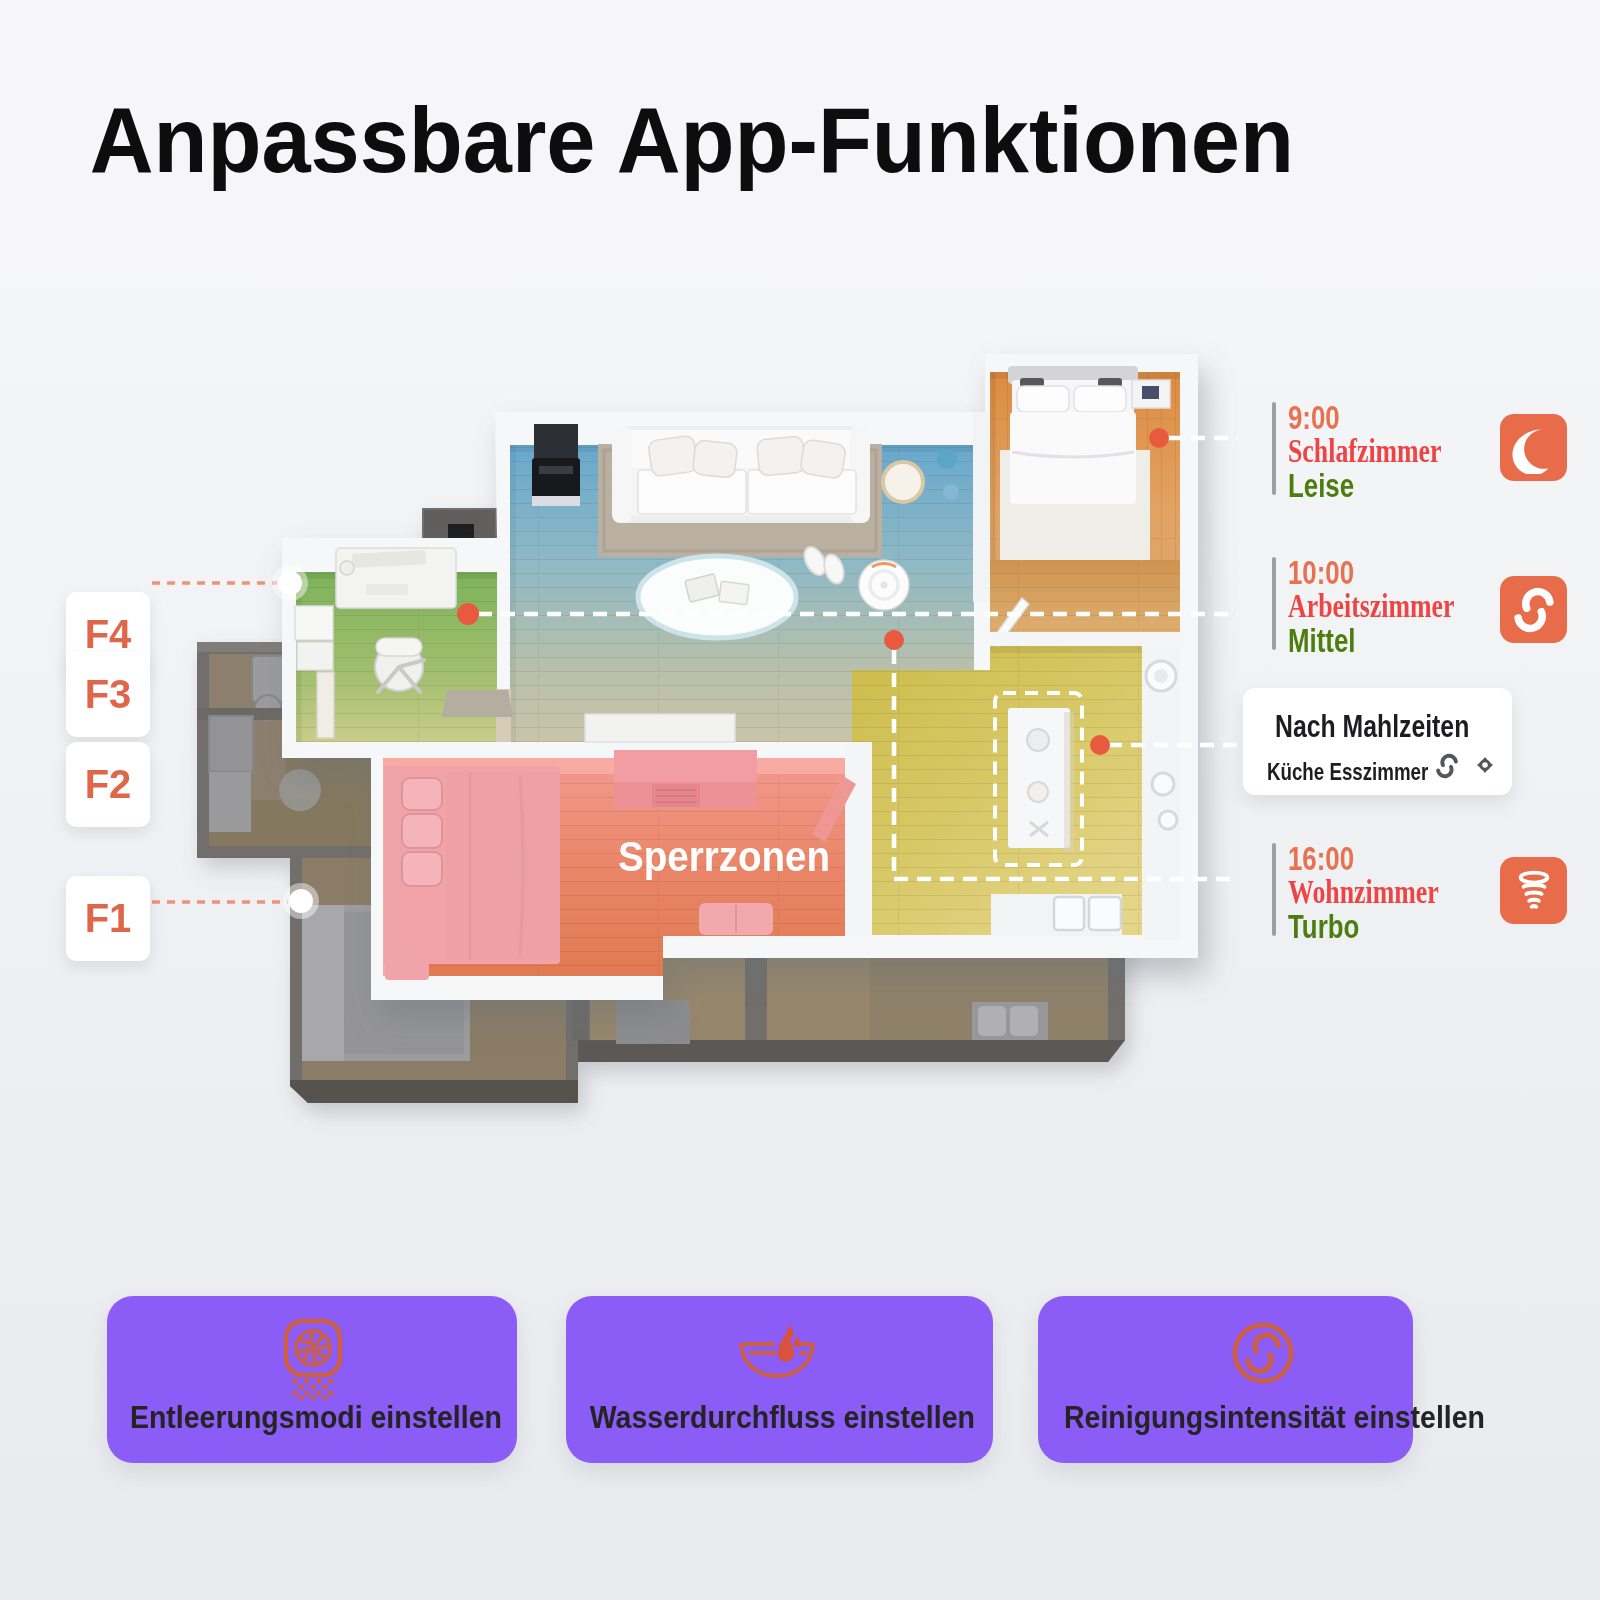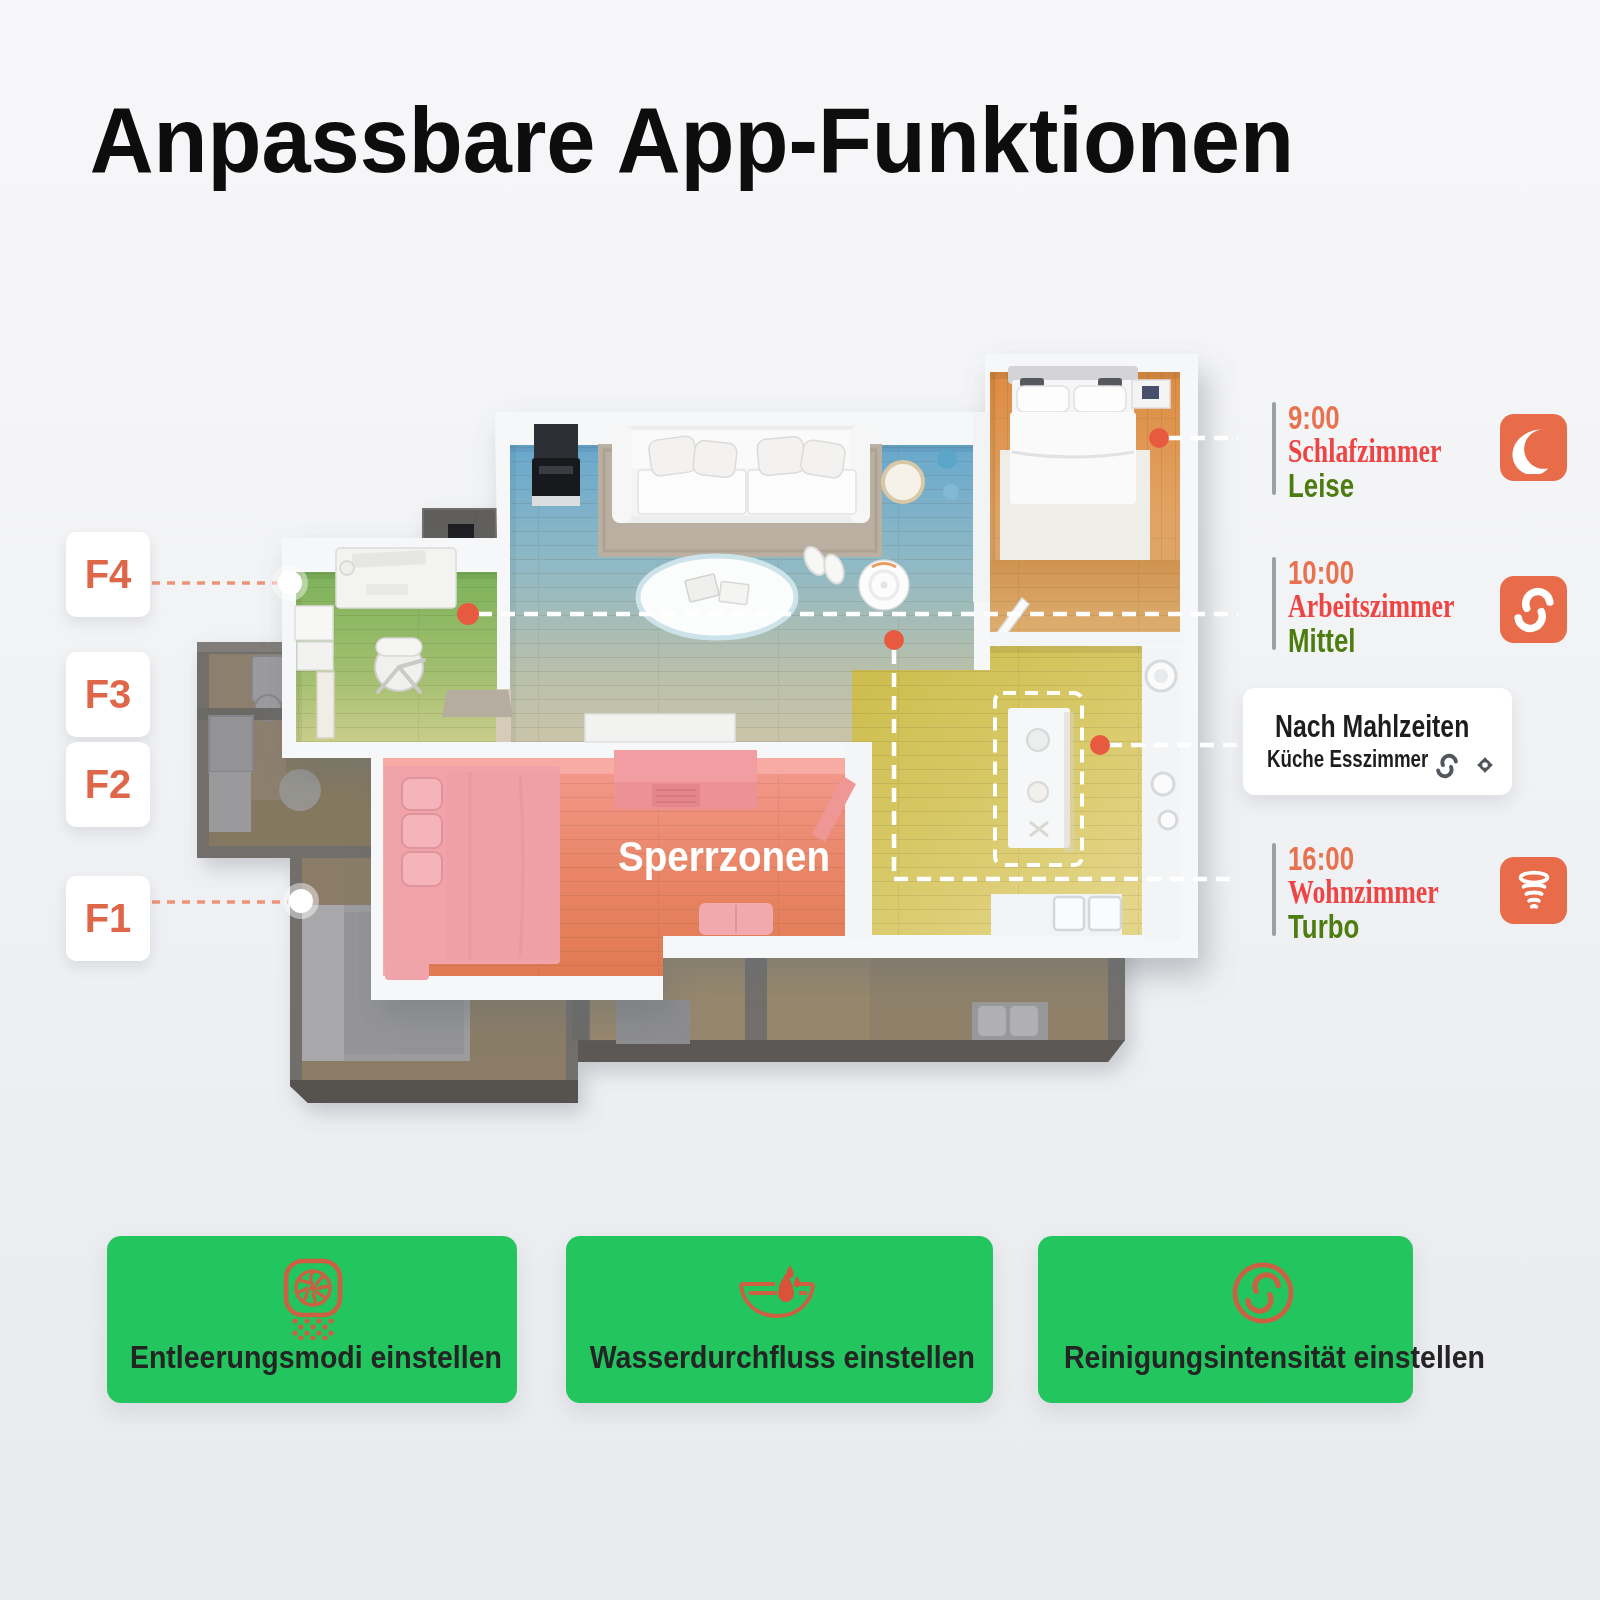--- a/index.html
+++ b/index.html
@@ -25,24 +25,24 @@
   .sched .t1{color:#e8714f;}
   .sched .t2{color:#ef4444;font-family:Liberation Serif, serif;}
   .sched .t3{color:#4d7c0f;}
   .icon-sq{position:absolute;left:212px;width:67px;height:67px;background:#e96c4a;border-radius:14px;
            display:flex;align-items:center;justify-content:center;}
   
   .mcard{left:1243px;top:688px;width:269px;height:107px;background:#ffffff;border-radius:12px;
          box-shadow:0 8px 18px rgba(120,125,135,.18);}
   .mcard .h{font-size:31px;font-weight:700;color:#1d1d1f;margin-top:21px;margin-left:32px;}
   .mcard .h span{display:inline-block;transform:scaleX(0.80);transform-origin:left;white-space:nowrap;}
-  .mcard .s{font-size:24px;font-weight:700;color:#1d1d1f;margin-left:24px;}
+  .mcard .s{font-size:24px;font-weight:700;color:#1d1d1f;margin-left:24px;margin-top:13px;}
   .mcard .s span{display:inline-block;transform:scaleX(0.78);transform-origin:left;white-space:nowrap;}
   
-  .bcard{top:1236px;height:167px;background:#22c55e;border-radius:14px;
+  .bcard{top:1296px;height:167px;background:#8b5cf6;border-radius:26px;
          box-shadow:0 10px 20px rgba(120,125,135,.16);}
   .bcard .lbl{position:absolute;left:0;right:0;top:103px;text-align:center;
               font-size:32px;font-weight:700;color:#242424;white-space:nowrap;}
   .bcard .lbl span{display:inline-block;transform:scaleX(0.89);transform-origin:center;white-space:nowrap;}
 </style>
 </head>
 <body>
 
 <div class="abs title"><span>Anpassbare App-Funktionen</span></div>
 
@@ -370,21 +370,21 @@
   <circle cx="894" cy="640" r="10" fill="#e85a40"></circle>
 
   <circle cx="290" cy="583" r="18" fill="#ffffff" opacity="0.45"></circle>
   <circle cx="290" cy="583" r="12" fill="#ffffff"></circle>
 
   <circle cx="301" cy="901" r="18" fill="#ffffff" opacity="0.45"></circle>
   <circle cx="301" cy="901" r="12" fill="#ffffff"></circle>
 </g>
 </svg>
 
-<div class="abs fbox" style="top:532px">F4</div>
+<div class="abs fbox" style="top:592px">F4</div>
 
 <div class="abs fbox" style="top:652px">F3</div>
 
 <div class="abs fbox" style="top:742px">F2</div>
 
 <div class="abs fbox" style="top:876px">F1</div>
 
 <div class="abs sched" style="top:400px">
   <div class="bar"></div>
   <div class="tx t1"><span>9:00</span></div>

